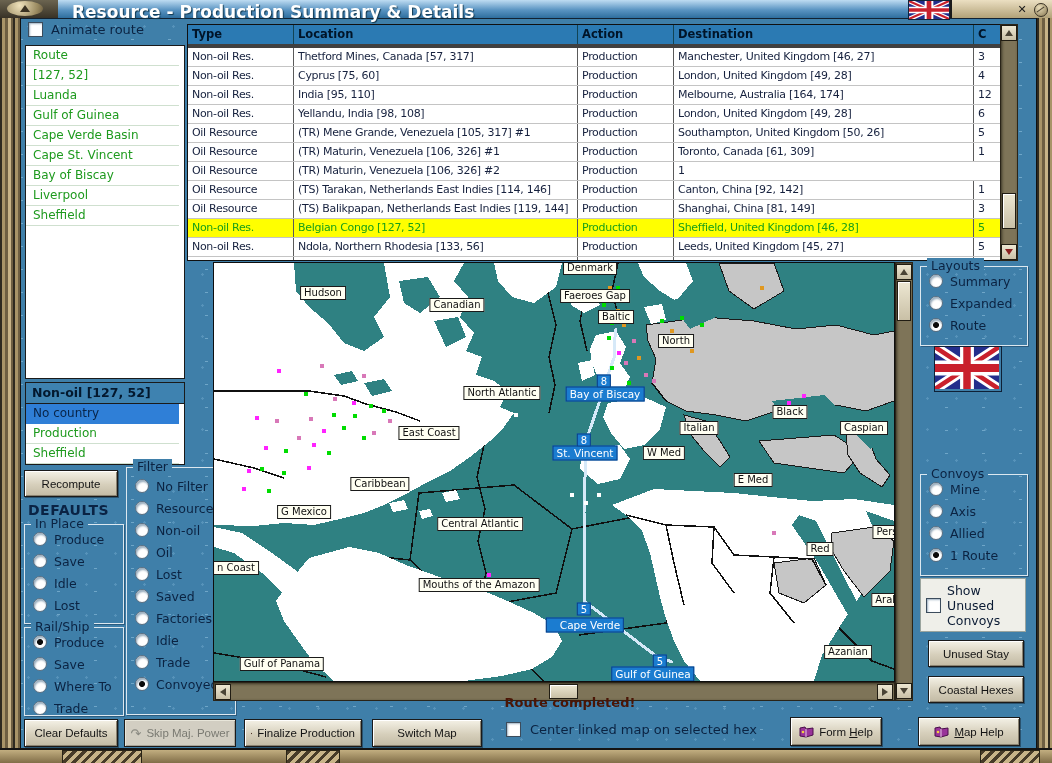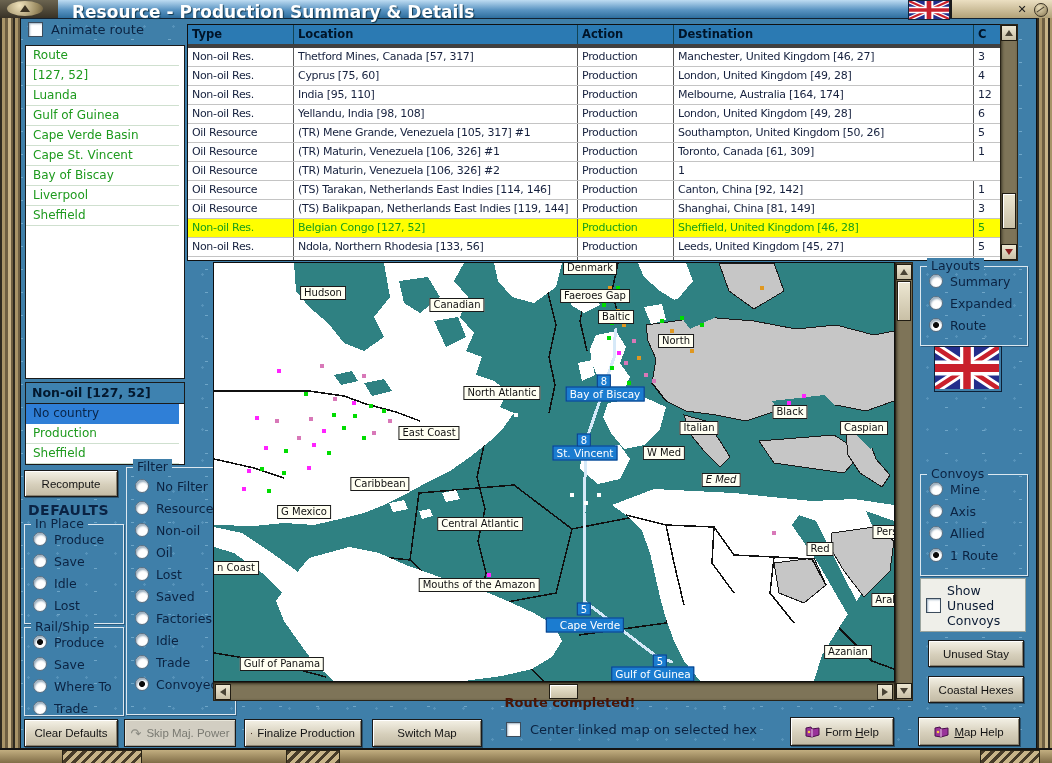--- a/index.html
+++ b/index.html
@@ -425,21 +425,21 @@
       <div class="map-label" style="left: 243px; top: 42px;">Canadian</div>
       <div class="map-label" style="left: 381px; top: 33px;">Faeroes Gap</div>
       <div class="map-label" style="left: 402px; top: 54px;">Baltic</div>
       <div class="map-label" style="left: 462px; top: 78px;">North</div>
       <div class="map-label" style="left: 288px; top: 130px;">North Atlantic</div>
       <div class="map-label" style="left: 215px; top: 170px;">East Coast</div>
       <div class="map-label" style="left: 450px; top: 190px;">W Med</div>
       <div class="map-label" style="left: 485px; top: 165px;">Italian</div>
       <div class="map-label" style="left: 576px; top: 149px;">Black</div>
       <div class="map-label" style="left: 650px; top: 165px;">Caspian</div>
-      <div class="map-label" style="left: 507px; top: 217px; font-style: italic;">E Med</div>
+      <div class="map-label" style="left: 539px; top: 217px;">E Med</div>
       <div class="map-label" style="left: 166px; top: 221px;">Caribbean</div>
       <div class="map-label" style="left: 90px; top: 249px;">G Mexico</div>
       <div class="map-label" style="left: 266px; top: 261px;">Central Atlantic</div>
       <div class="map-label" style="left: 606px; top: 286px;">Red</div>
       <div class="map-label" style="left: 22px; top: 305px;">n Coast</div>
       <div class="map-label" style="left: 265px; top: 322px;">Mouths of the Amazon</div>
       <div class="map-label" style="left: 673px; top: 269px;">Pers</div>
       <div class="map-label" style="left: 673px; top: 337px;">Arab</div>
       <div class="map-label" style="left: 634px; top: 389px;">Azanian</div>
       <div class="map-label" style="left: 68px; top: 401px;">Gulf of Panama</div>
@@ -603,21 +603,21 @@
     </svg>
     <span>Finalize Production</span>
   </button>
   <button class="abs btn" style="left:372px;top:719px;width:110px;height:28px;">Switch Map</button>
 
   <div class="abs center-row">
     <span class="cb"></span>
     <span class="center-label">Center linked map on selected hex</span>
   </div>
 
-  <button class="abs btn" style="left:790px;top:717px;width:104px;height:29px;">
+  <button class="abs btn" style="left:790px;top:717px;width:92px;height:29px;">
     <svg width="15" height="12" viewBox="0 0 15 12">
       <path d="M1,2 L6,1 L7,3 L14,2 L14,9 L7,11 L1,10 Z" fill="#993399" stroke="#4A0E4A"></path>
       <path d="M7,3 L7,11" stroke="#E8C8E8"></path>
       <circle cx="4" cy="6" r="1.3" fill="#F0D040"></circle>
     </svg>
     <span><span>Form </span><span class="key">H</span><span>elp</span></span>
   </button>
   <button class="abs btn" style="left:918px;top:717px;width:102px;height:29px;">
     <svg width="15" height="12" viewBox="0 0 15 12">
       <path d="M1,2 L6,1 L7,3 L14,2 L14,9 L7,11 L1,10 Z" fill="#993399" stroke="#4A0E4A"></path>

